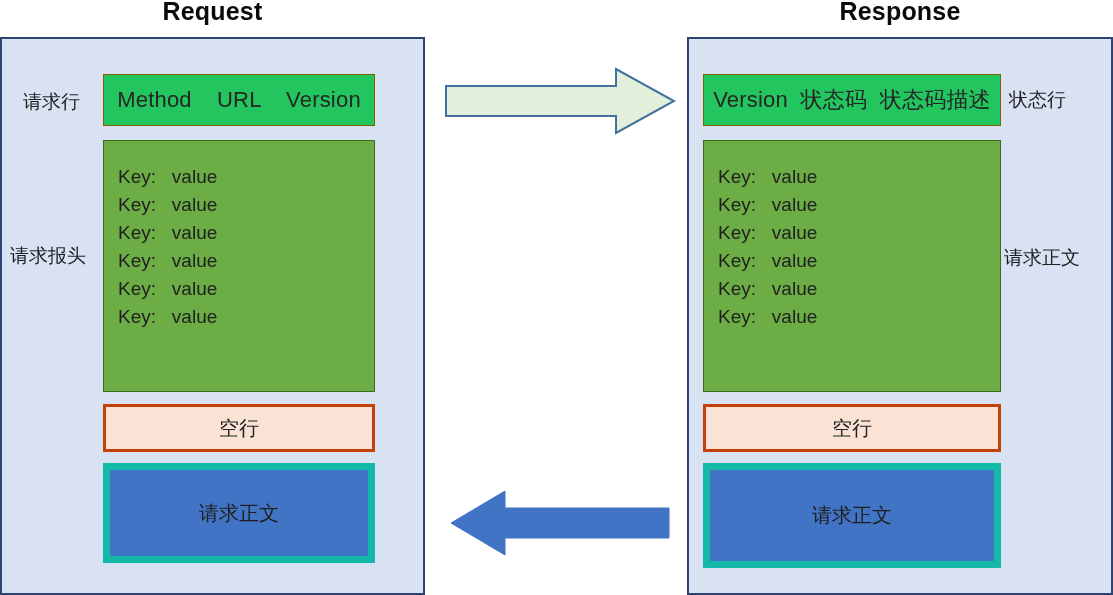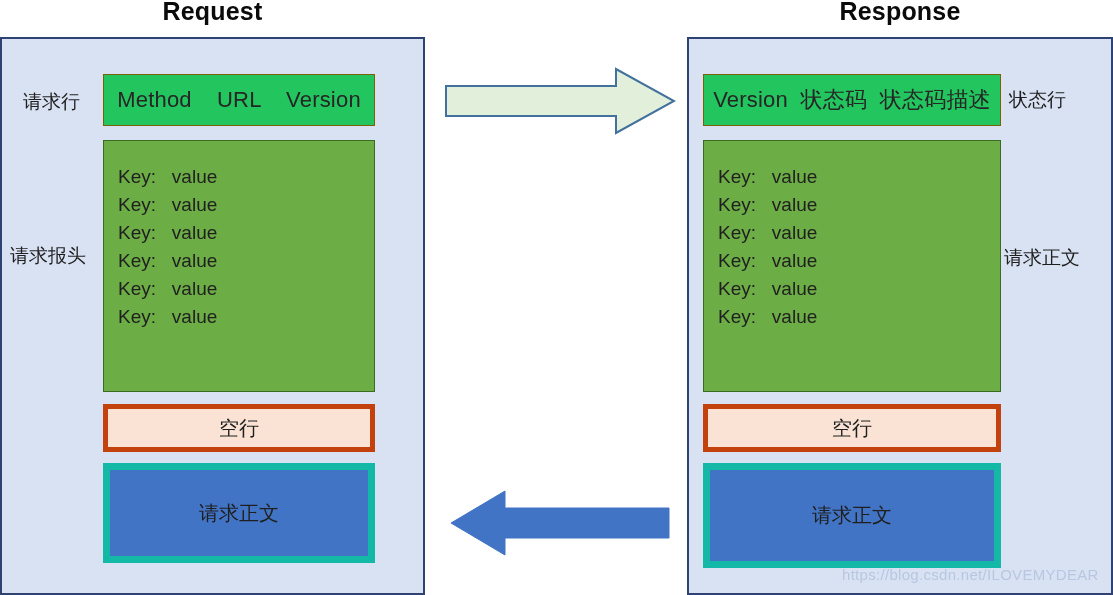--- a/index.html
+++ b/index.html
@@ -59,21 +59,21 @@
     border: 1px solid #7f6000;
   }
   .block-headers {
     background: #6cad46;
     border: 1px solid #3a6b1e;
     align-items: flex-start;
     justify-content: flex-start;
   }
   .block-empty {
     background: #fae3d5;
-    border: 5px solid #c2410c;
+    border: 3px solid #c2410c;
   }
   .block-body {
     background: #4274c6;
     border: 7px solid #14b8a6;
   }
 
   .line-text {
     font-size: 22px;
     color: #262626;
     white-space: pre;
@@ -203,15 +203,14 @@
   </div>
 
   <svg class="arrow-svg" id="arrow-forward" viewBox="0 0 232 70">
     <polygon points="2,20 172,20 172,3 230,35 172,67 172,50 2,50" fill="#e2efda" stroke="#41719c" stroke-width="2" stroke-linejoin="miter"></polygon>
   </svg>
 
   <svg class="arrow-svg" id="arrow-back" viewBox="0 0 222 70">
     <polygon points="220,20 56,20 56,3 2,35 56,67 56,50 220,50" fill="#4274c6" stroke="#4274c6" stroke-width="1" stroke-linejoin="miter"></polygon>
   </svg>
 
-  <div id="watermark">https://blog.csdn.net/ILOVEMYDEAR</div>
 
 </div>
 
 </body></html>

